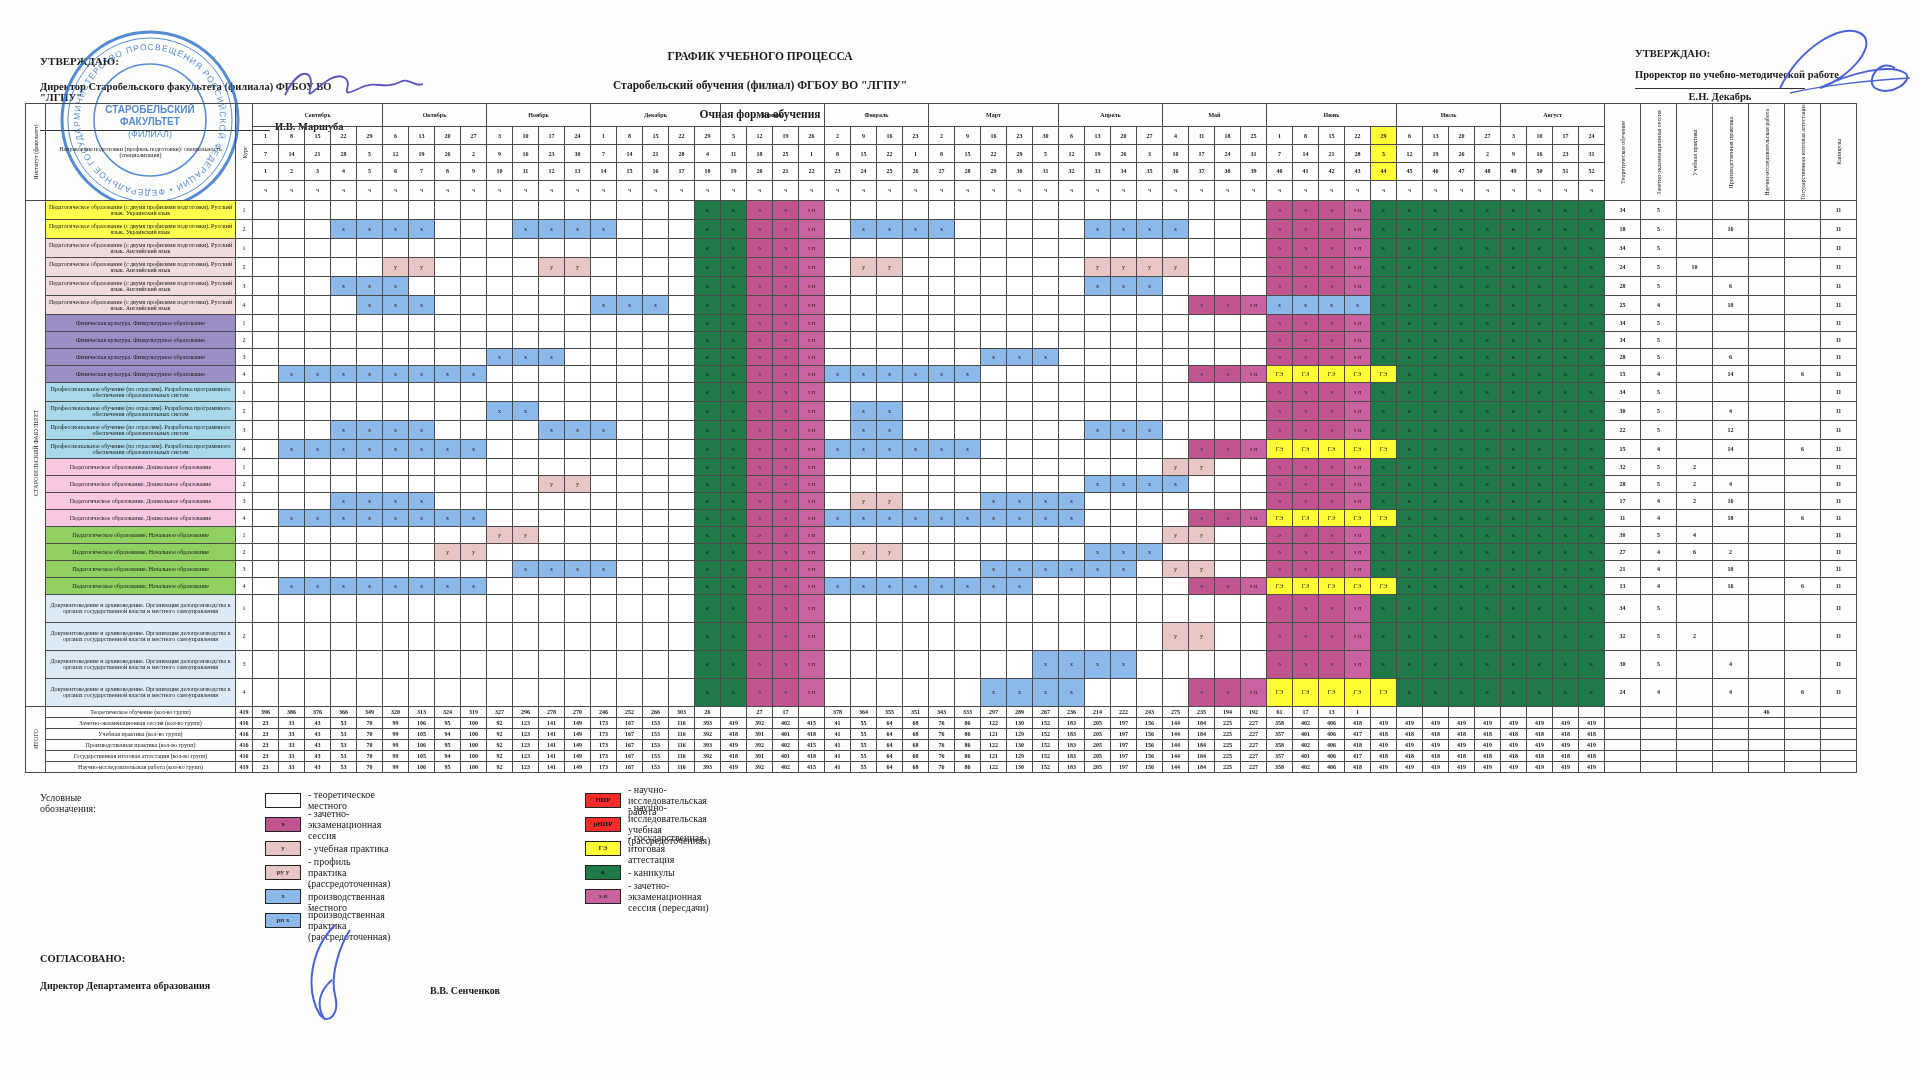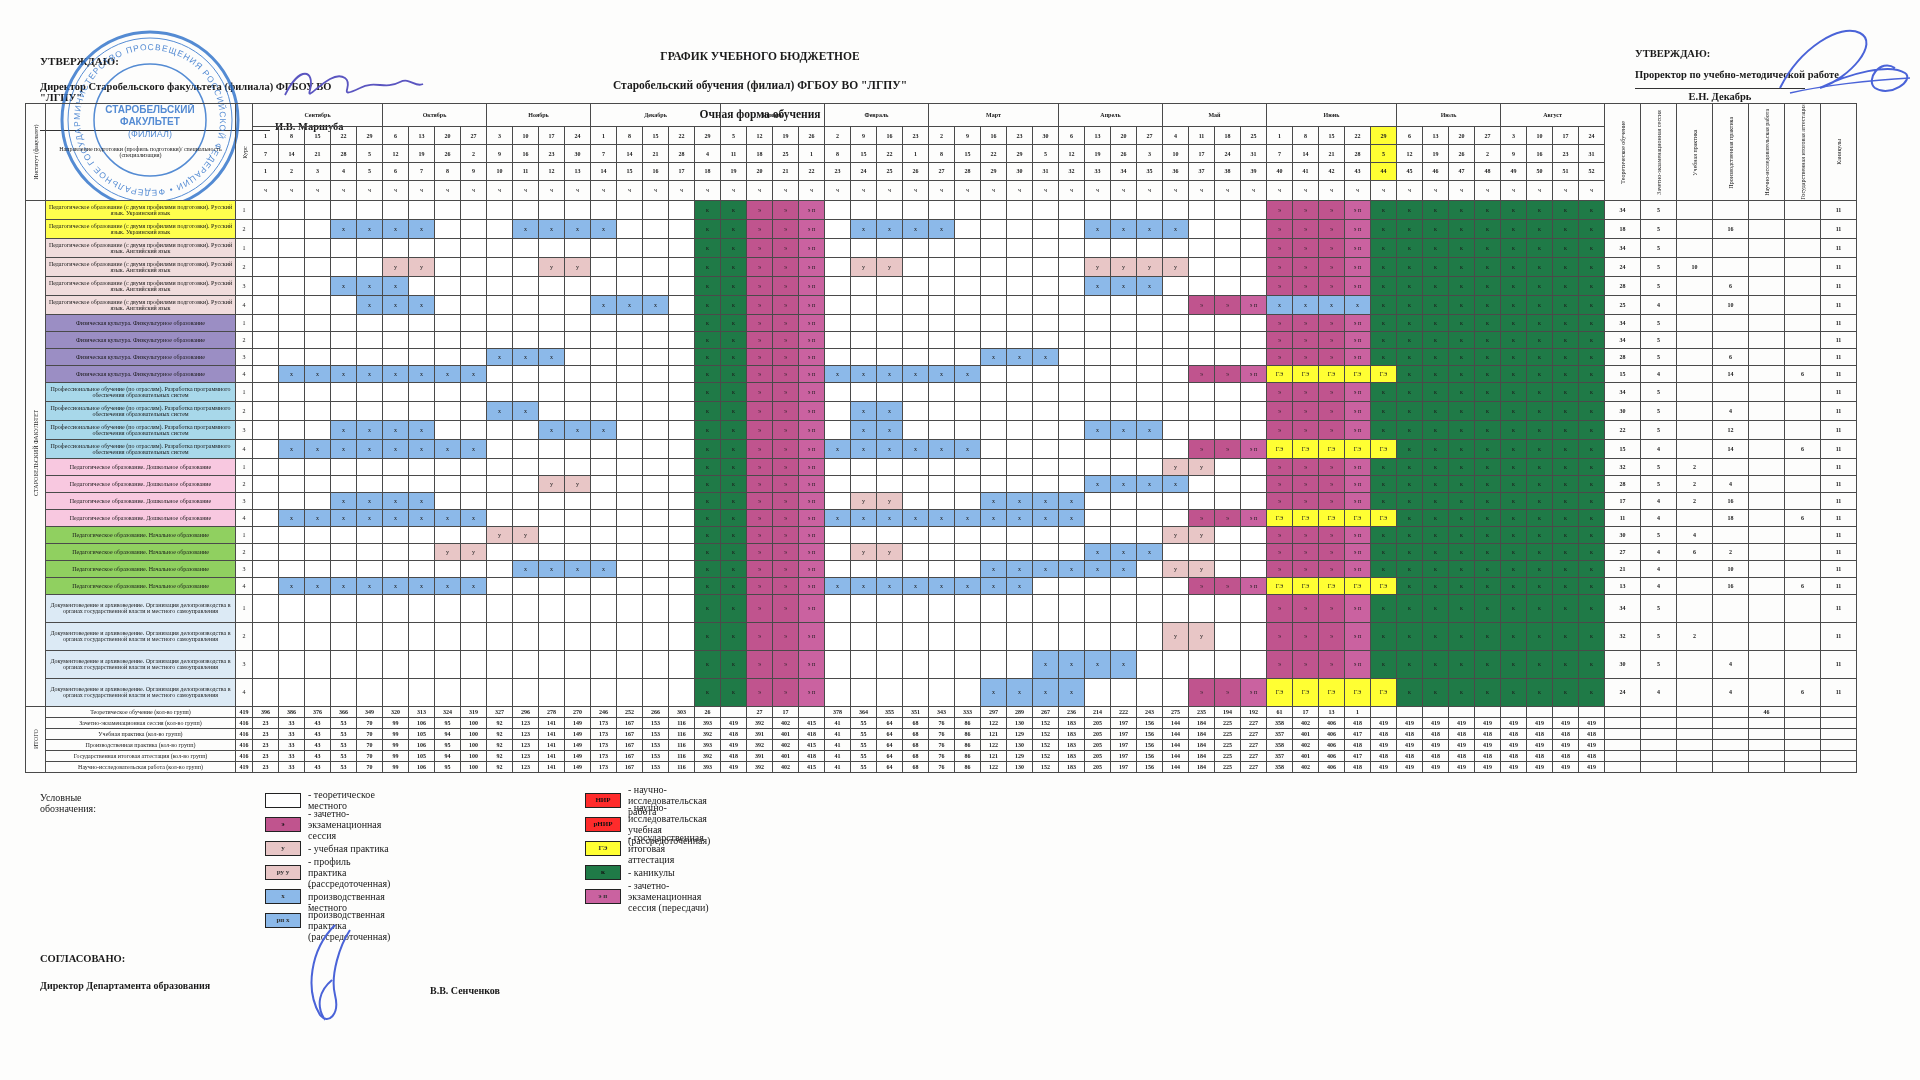--- a/index.html
+++ b/index.html
@@ -69,21 +69,21 @@
     <text x="95" y="88" text-anchor="middle" font-size="10" fill="#2a6fc9" font-weight="bold" font-family="Liberation Sans, sans-serif">СТАРОБЕЛЬСКИЙ</text>
     <text x="95" y="100" text-anchor="middle" font-size="10" fill="#2a6fc9" font-weight="bold" font-family="Liberation Sans, sans-serif">ФАКУЛЬТЕТ</text>
     <text x="95" y="112" text-anchor="middle" font-size="9" fill="#2a6fc9" font-family="Liberation Sans, sans-serif">(ФИЛИАЛ)</text>
   </svg>
 
   <svg class="sig" style="left:275px;top:60px" width="150" height="50" viewBox="0 0 150 50">
     <path d="M10,35 C25,5 40,10 35,30 C30,45 55,8 70,18 C80,25 60,40 85,28 C100,20 110,30 125,22 C135,17 140,28 148,24" fill="none" stroke="#5a55c0" stroke-width="1.8"></path>
   </svg>
 
   <div class="hdr-center">
-    <div>ГРАФИК УЧЕБНОГО БЮДЖЕТНОЕ</div>
+    <div>ГРАФИК УЧЕБНОГО ПРОЦЕССА</div>
     <div>Старобельский обучения (филиал) ФГБОУ ВО "ЛГПУ"</div>
     <div>Очная форма обучения</div>
   </div>
 
   <div class="hdr-right">
     <div>УТВЕРЖДАЮ:</div>
     <div class="t2">Проректор по учебно-методической работе</div>
     <div class="nm">Е.Н. Декабрь</div>
   </div>
 

